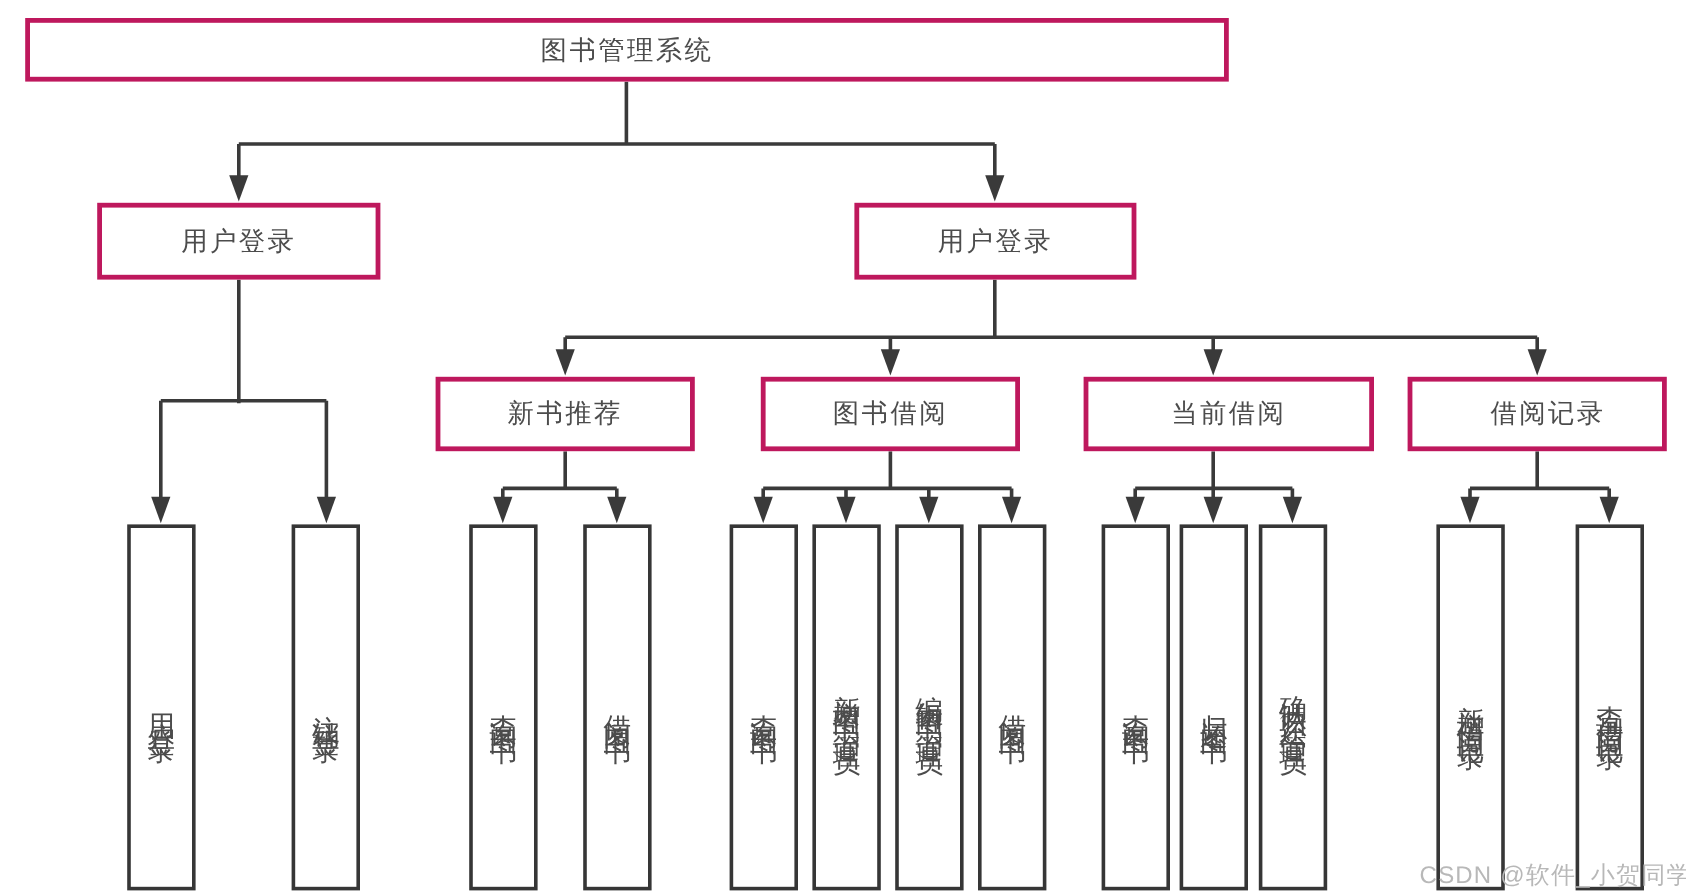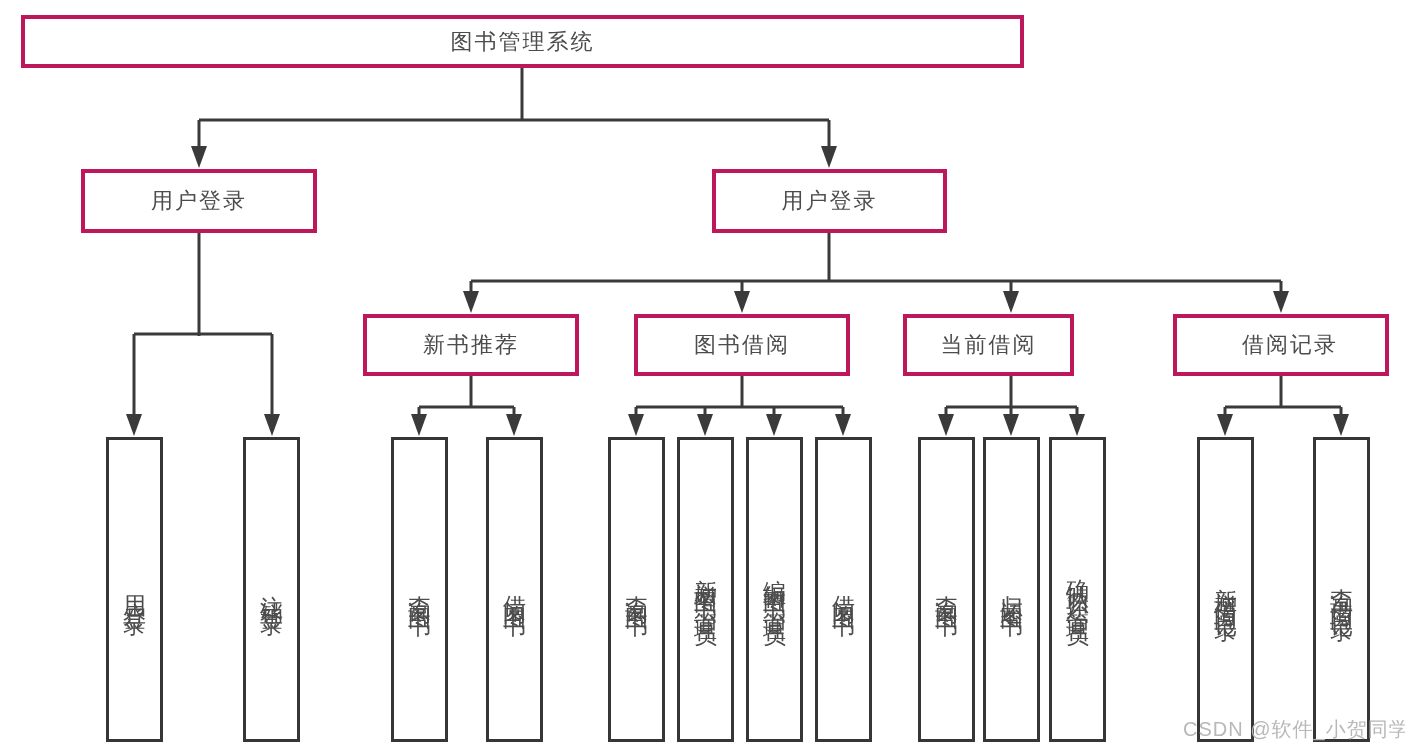--- a/index.html
+++ b/index.html
@@ -126,21 +126,21 @@
   <div class="node" style="left:712px; top:169px; width:235px; height:64px;">
     <span>用户登录</span>
   </div>
 
   <div class="node" style="left:634px; top:314px; width:216px; height:62px;">
     <span>图书借阅</span>
   </div>
   <div class="node" style="left:363px; top:314px; width:216px; height:62px;">
     <span>新书推荐</span>
   </div>
-  <div class="node" style="left:903px; top:314px; width:171px; height:62px;justify-content:center;">
+  <div class="node" style="left:903px; top:314px; width:242px; height:62px;justify-content:center;">
     <span>当前借阅</span>
   </div>
   <div class="node" style="left:1173px; top:314px; width:216px; height:62px;padding-left:18px;">
     <span>借阅记录</span>
   </div>
 
   <div class="leaf" style="left:106px;">
     <span>用户登录</span>
   </div>
   <div class="leaf" style="left:243px;">

